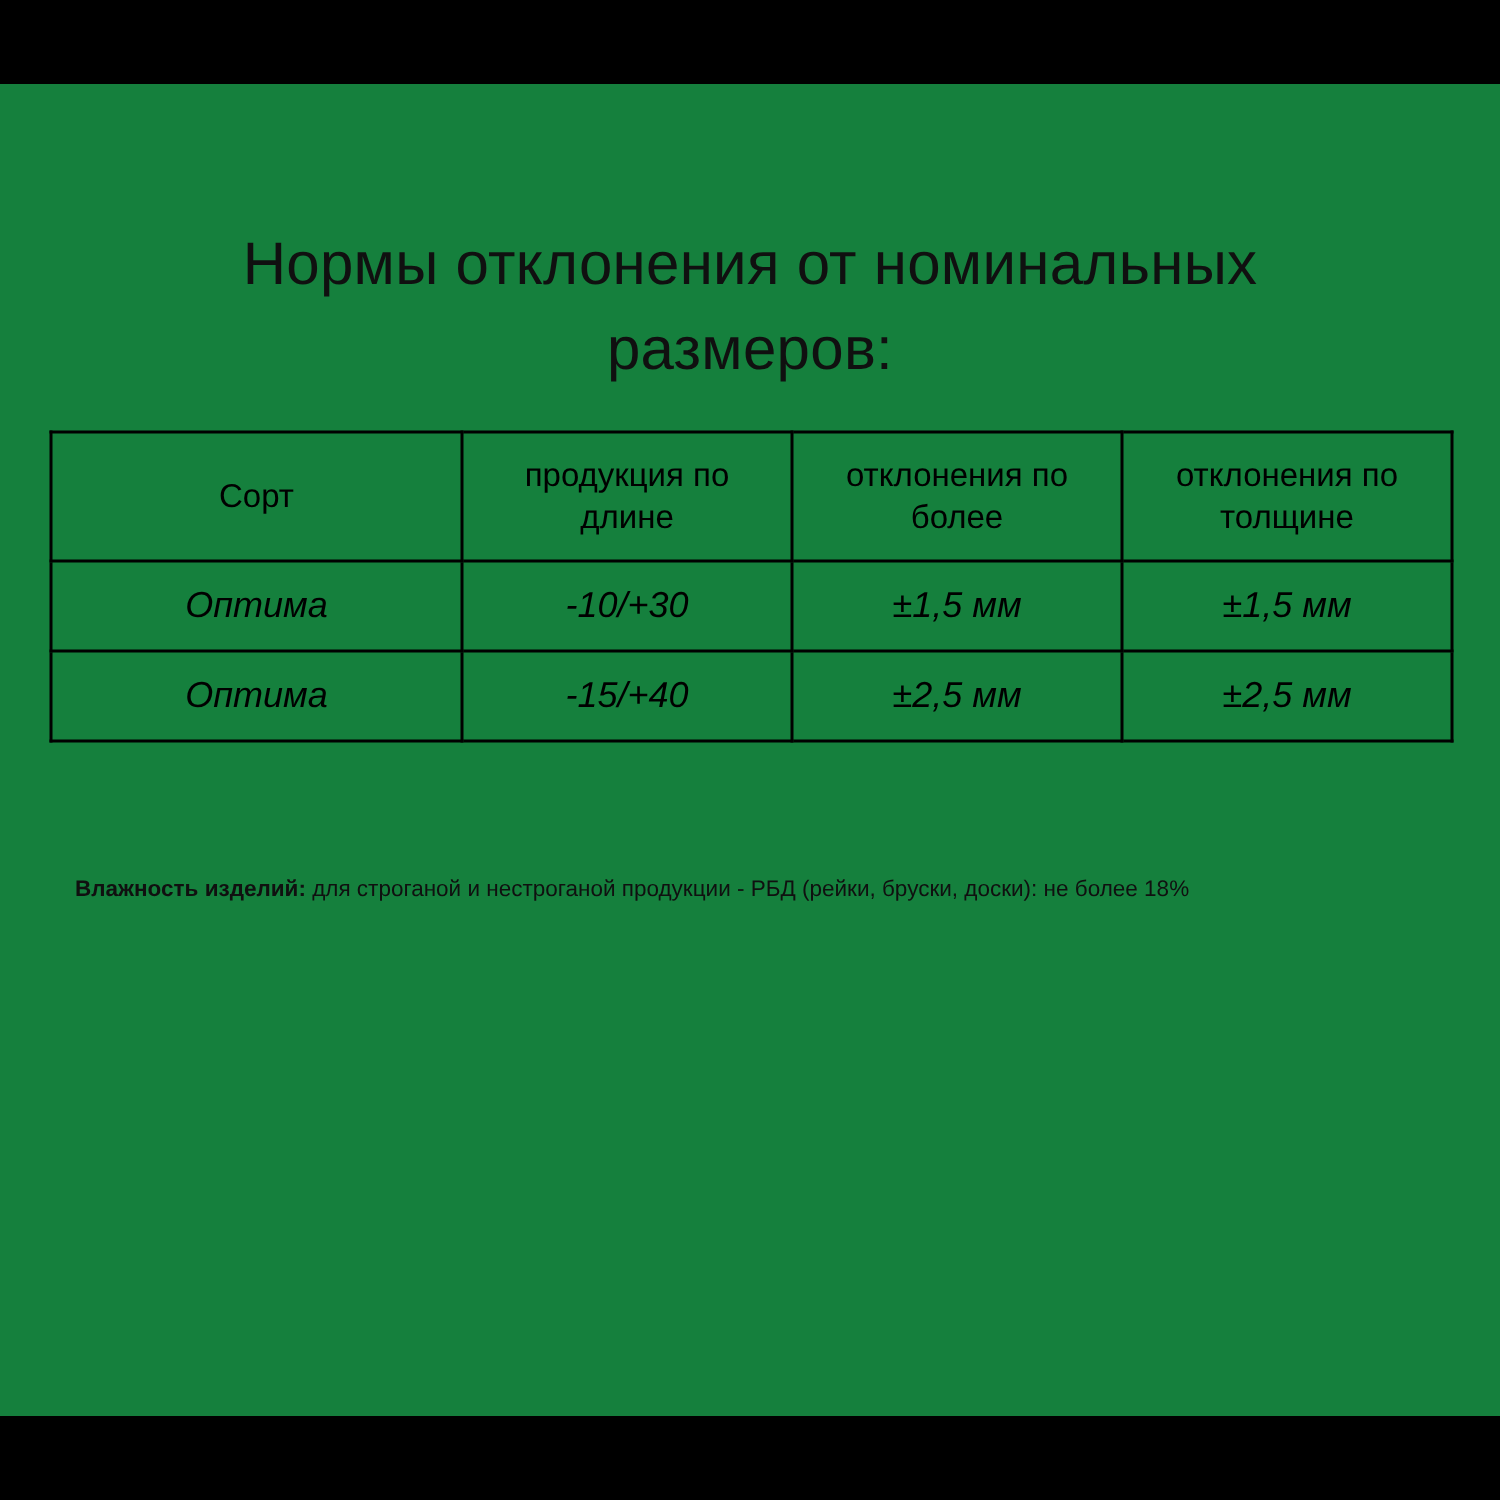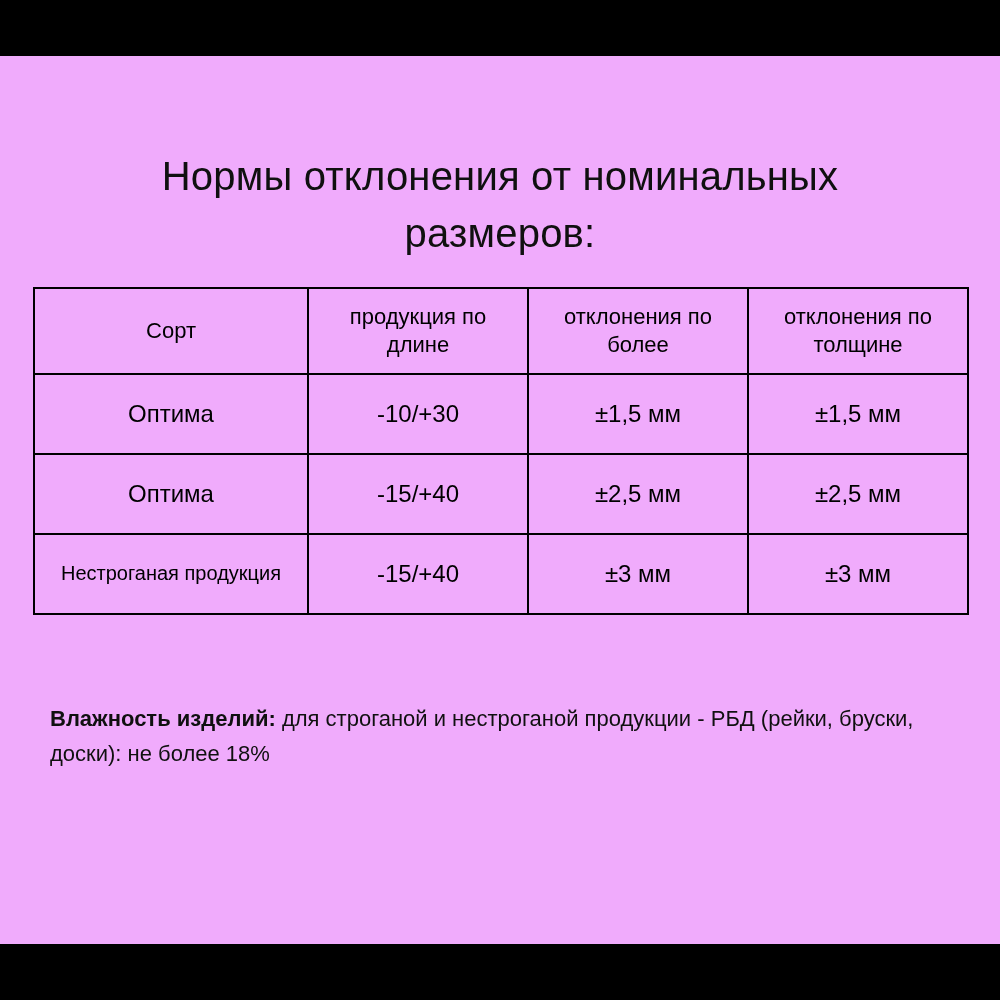--- a/index.html
+++ b/index.html
@@ -12,21 +12,21 @@
     height: 1000px;
     overflow: hidden;
     font-family: "Liberation Sans", sans-serif;
   }
   .page {
     position: absolute;
     left: 0;
     top: 56px;
     width: 1000px;
     height: 888px;
-    background: #f0abfc;
+    background: #15803d;
   }
   .title {
     margin: 0;
     padding: 92px 70px 0 70px;
     text-align: center;
     font-size: 40px;
     font-weight: normal;
     line-height: 1.42;
     color: #101010;
     letter-spacing: 0.2px;
@@ -49,34 +49,35 @@
   }
   table.specs thead th {
     height: 76px;
     font-size: 22px;
     line-height: 1.25;
     padding: 4px 8px;
   }
   table.specs tbody td {
     height: 58px;
     font-size: 24px;
-    padding: 10px 6px;
+    padding: 0 6px;
+    font-style: italic;
   }
   table.specs tbody tr.small-label td.grade {
     font-size: 20px;
   }
   col.c1 { width: 274px; }
   col.c2 { width: 220px; }
   col.c3 { width: 220px; }
   col.c4 { width: 220px; }
 
   .note {
     margin: 86px 0 4px 0;
     padding: 0 70px 0 50px;
-    font-size: 22px;
+    font-size: 15px;
     line-height: 1.62;
     color: #101010;
   }
   .note b {
     font-weight: bold;
   }
 </style>
 </head>
 <body>
 
@@ -106,26 +107,20 @@
           <td>-10/+30</td>
           <td>±1,5 мм</td>
           <td>±1,5 мм</td>
         </tr>
         <tr>
           <td class="grade">Оптима</td>
           <td>-15/+40</td>
           <td>±2,5 мм</td>
           <td>±2,5 мм</td>
         </tr>
-        <tr class="small-label">
-          <td class="grade">Нестроганая продукция</td>
-          <td>-15/+40</td>
-          <td>±3 мм</td>
-          <td>±3 мм</td>
-        </tr>
       </tbody>
     </table>
   </div>
 
   <p class="note">
     <b>Влажность изделий:</b><span> для строганой и нестроганой продукции - РБД (рейки, бруски, доски): не более 18%</span>
   </p>
 
 </div>
 

